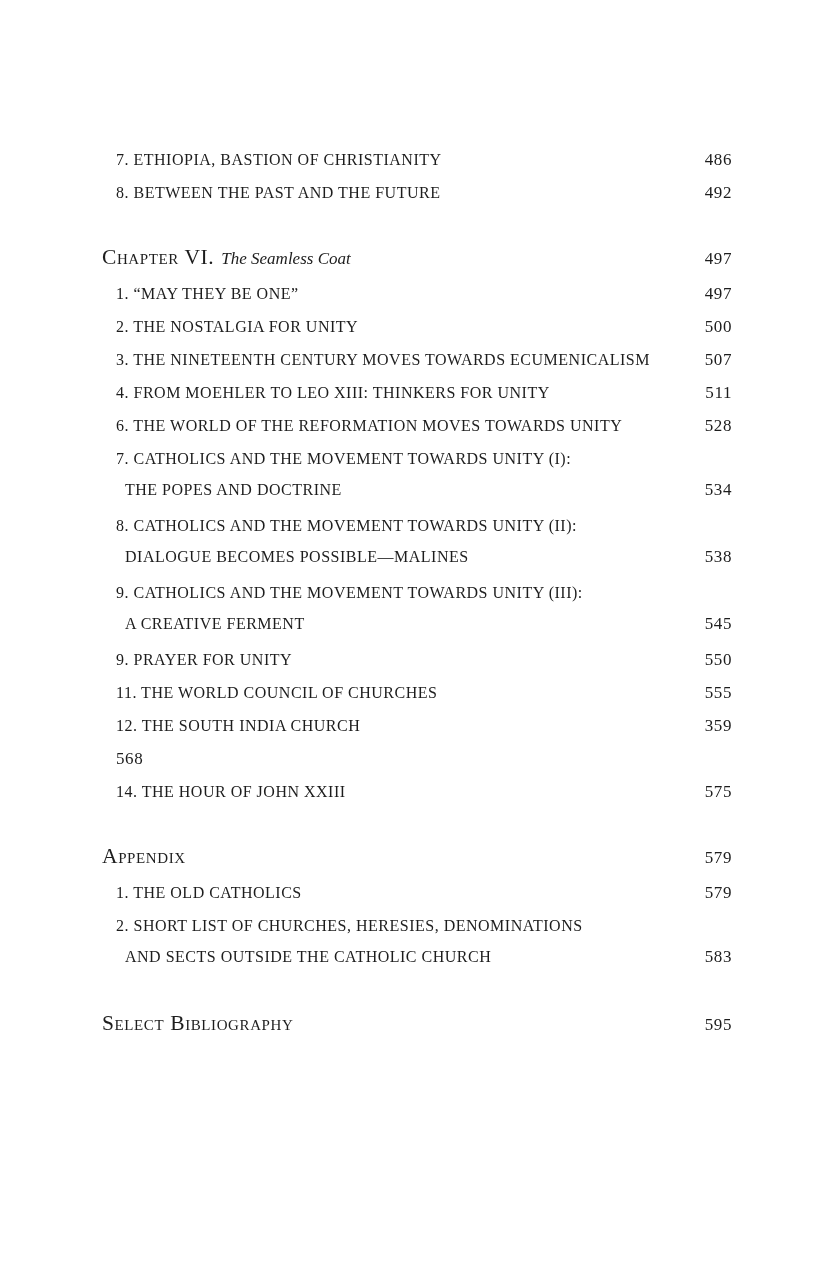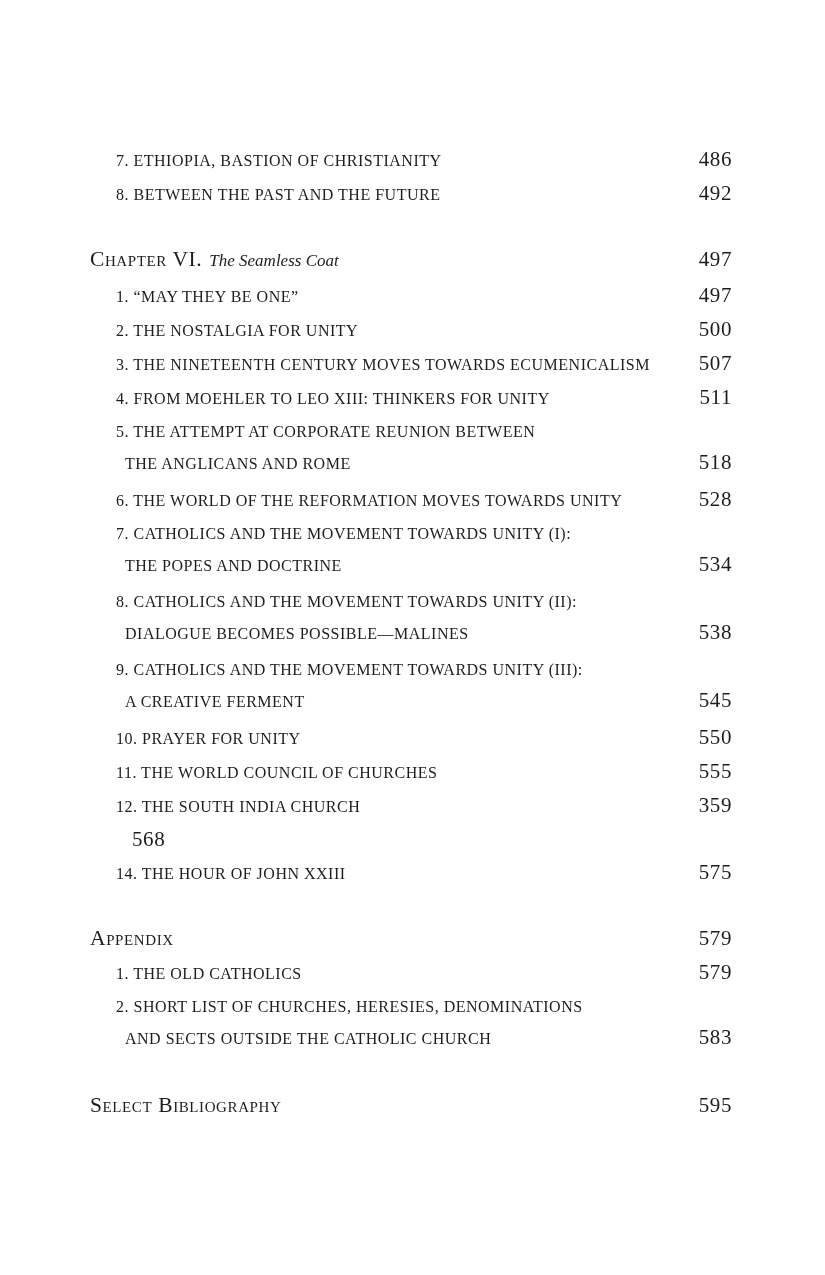--- a/index.html
+++ b/index.html
@@ -29,38 +29,39 @@
   .item-row {
     padding-left: 26px;
     font-size: 16px;
     letter-spacing: 0.5px;
   }
   .row.cont {
     padding-left: 35px;
     line-height: 29px;
   }
   .pg {
-    font-size: 21px;
+    font-size: 17px;
     letter-spacing: 0.6px;
-    margin-left: 16px;
+    margin-left: 0;
     white-space: nowrap;
     flex: 0 0 auto;
   }
   .txt {
     flex: 0 1 auto;
   }
   .heading-row {
     line-height: 36px;
     margin-top: 30px;
     font-size: 21.5px;
     padding-left: 0;
   }
   .heading-row .sc {
     font-variant: small-caps;
     letter-spacing: 0.6px;
+    margin-left: 12px;
   }
   .heading-row .it {
     font-style: italic;
     font-size: 17px;
     margin-left: 7px;
   }
   .entry.multi {
     margin-bottom: 5px;
   }
   .entry.bib .heading-row {
@@ -116,29 +117,20 @@
       </div>
     </div>
 
     <div class="entry">
       <div class="row item-row">
         <span class="txt">4. FROM MOEHLER TO LEO XIII: THINKERS FOR UNITY</span>
         <span class="pg">511</span>
       </div>
     </div>
 
-    <div class="entry multi">
-      <div class="row item-row">
-        <span class="txt">5. THE ATTEMPT AT CORPORATE REUNION BETWEEN</span>
-      </div>
-      <div class="row item-row cont">
-        <span class="txt">THE ANGLICANS AND ROME</span>
-        <span class="pg">518</span>
-      </div>
-    </div>
 
     <div class="entry">
       <div class="row item-row">
         <span class="txt">6. THE WORLD OF THE REFORMATION MOVES TOWARDS UNITY</span>
         <span class="pg">528</span>
       </div>
     </div>
 
     <div class="entry multi">
       <div class="row item-row">
@@ -165,21 +157,21 @@
         <span class="txt">9. CATHOLICS AND THE MOVEMENT TOWARDS UNITY (III):</span>
       </div>
       <div class="row item-row cont">
         <span class="txt">A CREATIVE FERMENT</span>
         <span class="pg">545</span>
       </div>
     </div>
 
     <div class="entry">
       <div class="row item-row">
-        <span class="txt">10. PRAYER FOR UNITY</span>
+        <span class="txt">9. PRAYER FOR UNITY</span>
         <span class="pg">550</span>
       </div>
     </div>
 
     <div class="entry">
       <div class="row item-row">
         <span class="txt">11. THE WORLD COUNCIL OF CHURCHES</span>
         <span class="pg">555</span>
       </div>
     </div>

